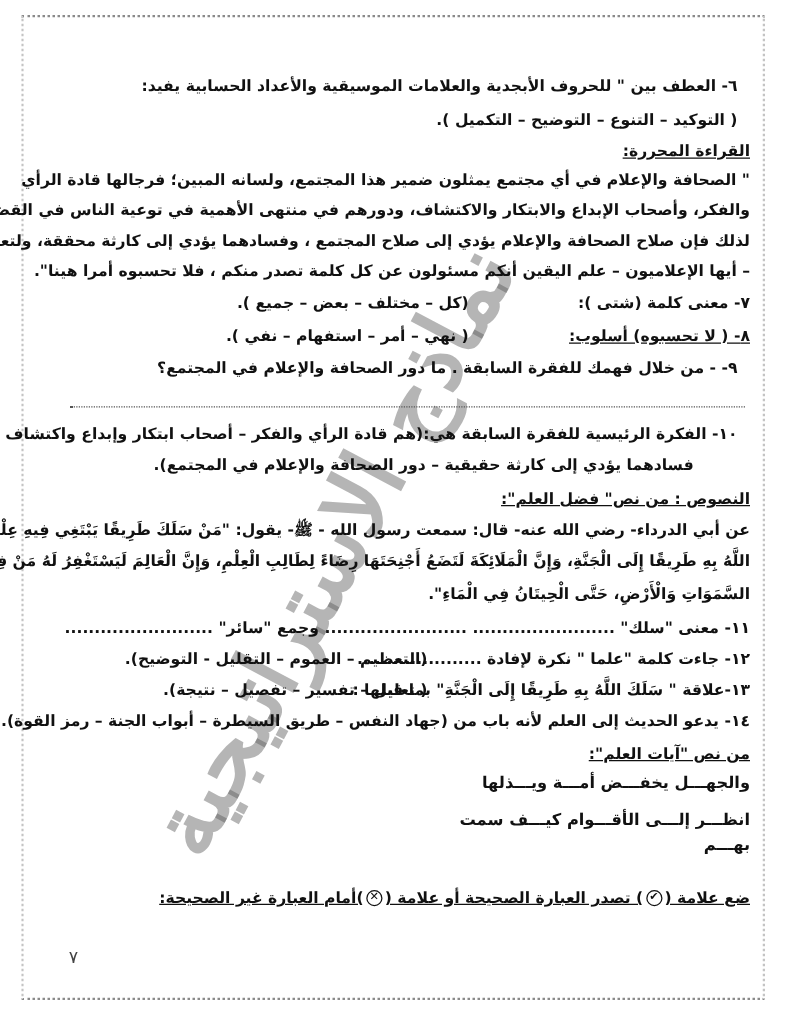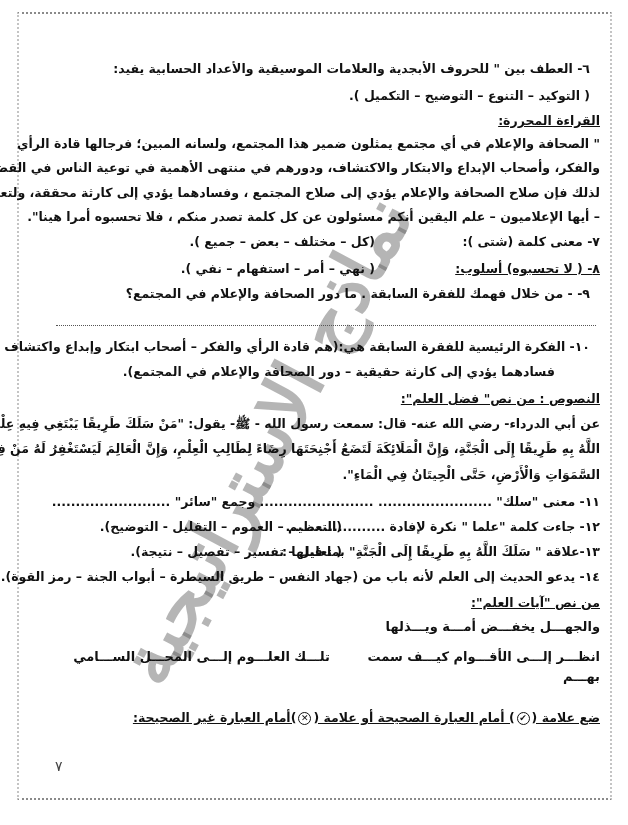--- a/index.html
+++ b/index.html
@@ -66,25 +66,24 @@
 
   <div class="ln" style="top:513px;right:0;">١٤- يدعو الحديث إلى العلم لأنه باب من (جهاد النفس – طريق السيطرة – أبواب الجنة – رمز القوة).</div>
 
   <div class="ln hd" style="top:539px;right:0;">من نص "آيات العلم":</div>
 
   <div class="verse" style="top:562px;">
     <div class="h1">والجهـــل يخفـــض أمـــة ويـــذلها</div>
   </div>
   <div class="verse" style="top:592px;">
     <div class="h1">انظـــر إلـــى الأقـــوام كيـــف سمت بهـــم</div>
-    <div class="h2">تلـــك العلـــوم إلـــى المحـــل الســـامي</div>
   </div>
   <div class="verse" style="top:622px;">
   </div>
 
   <div class="ln hd" style="top:654px;right:0;">
-    <span>ضع علامة (</span><span class="mark-check">✔</span><span>) أمام العبارة الصحيحة أو علامة (</span><span class="mark-x">✕</span><span>)أمام العبارة غير الصحيحة:</span>
+    <span>ضع علامة (</span><span class="mark-check">✔</span><span>) تصدر العبارة الصحيحة أو علامة (</span><span class="mark-x">✕</span><span>)أمام العبارة غير الصحيحة:</span>
   </div>
 </div>
 
 <div class="dots"></div>
 
 <div class="pagenum">٧</div>
 
 </body></html>

